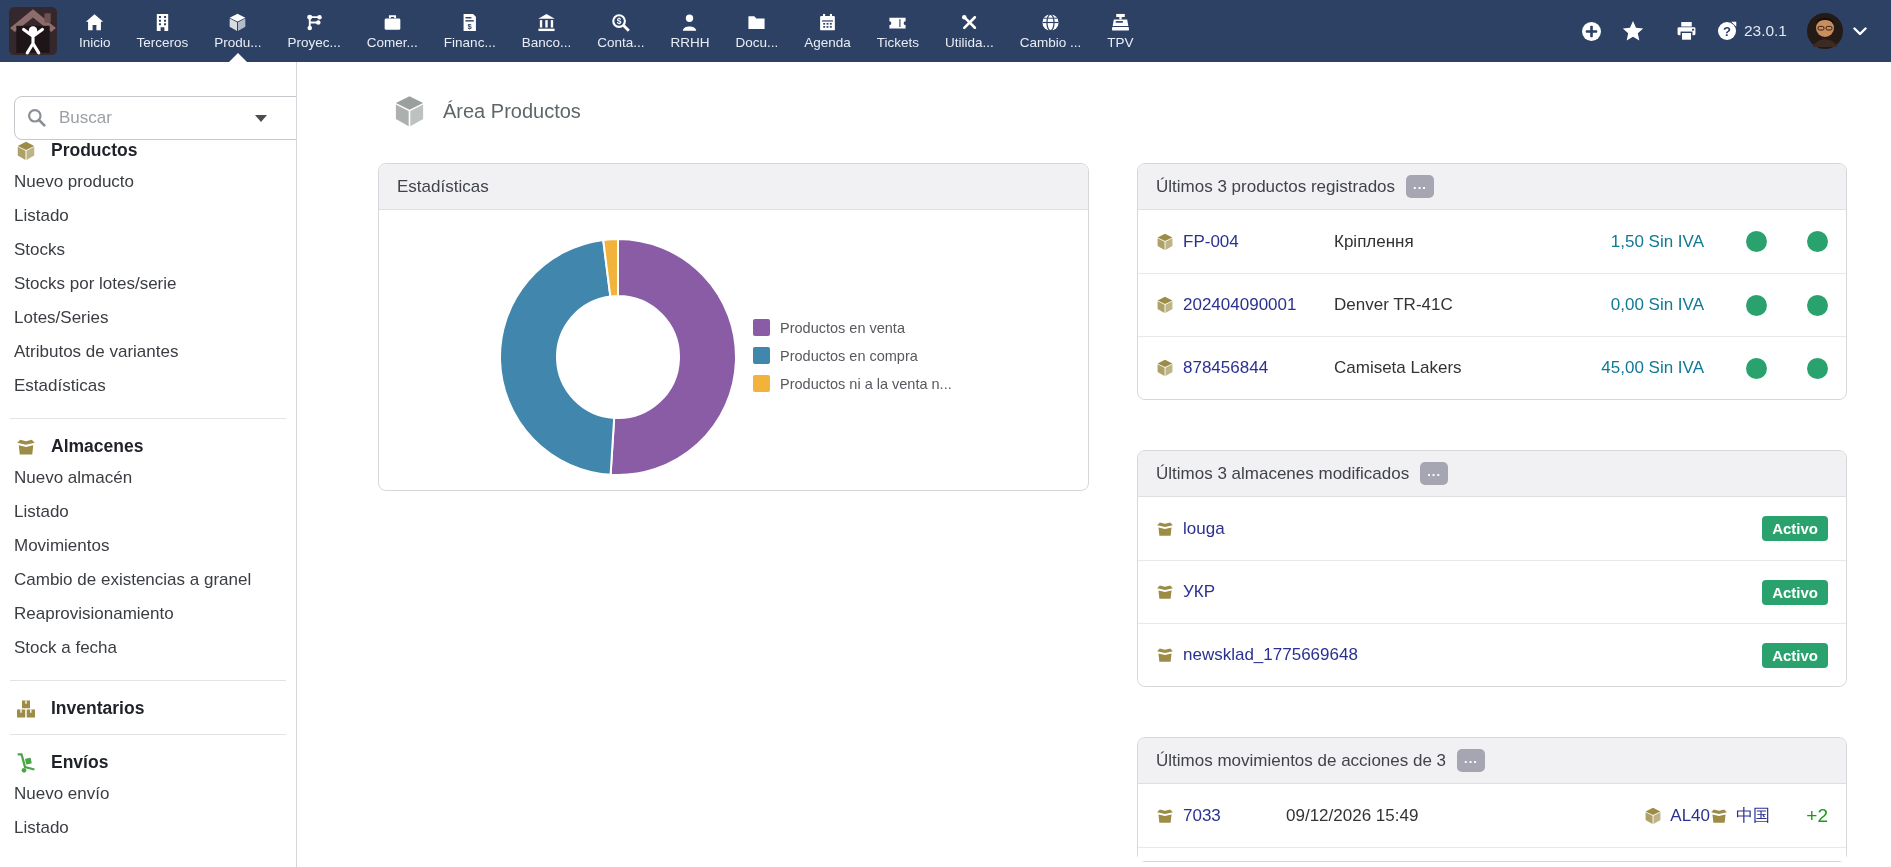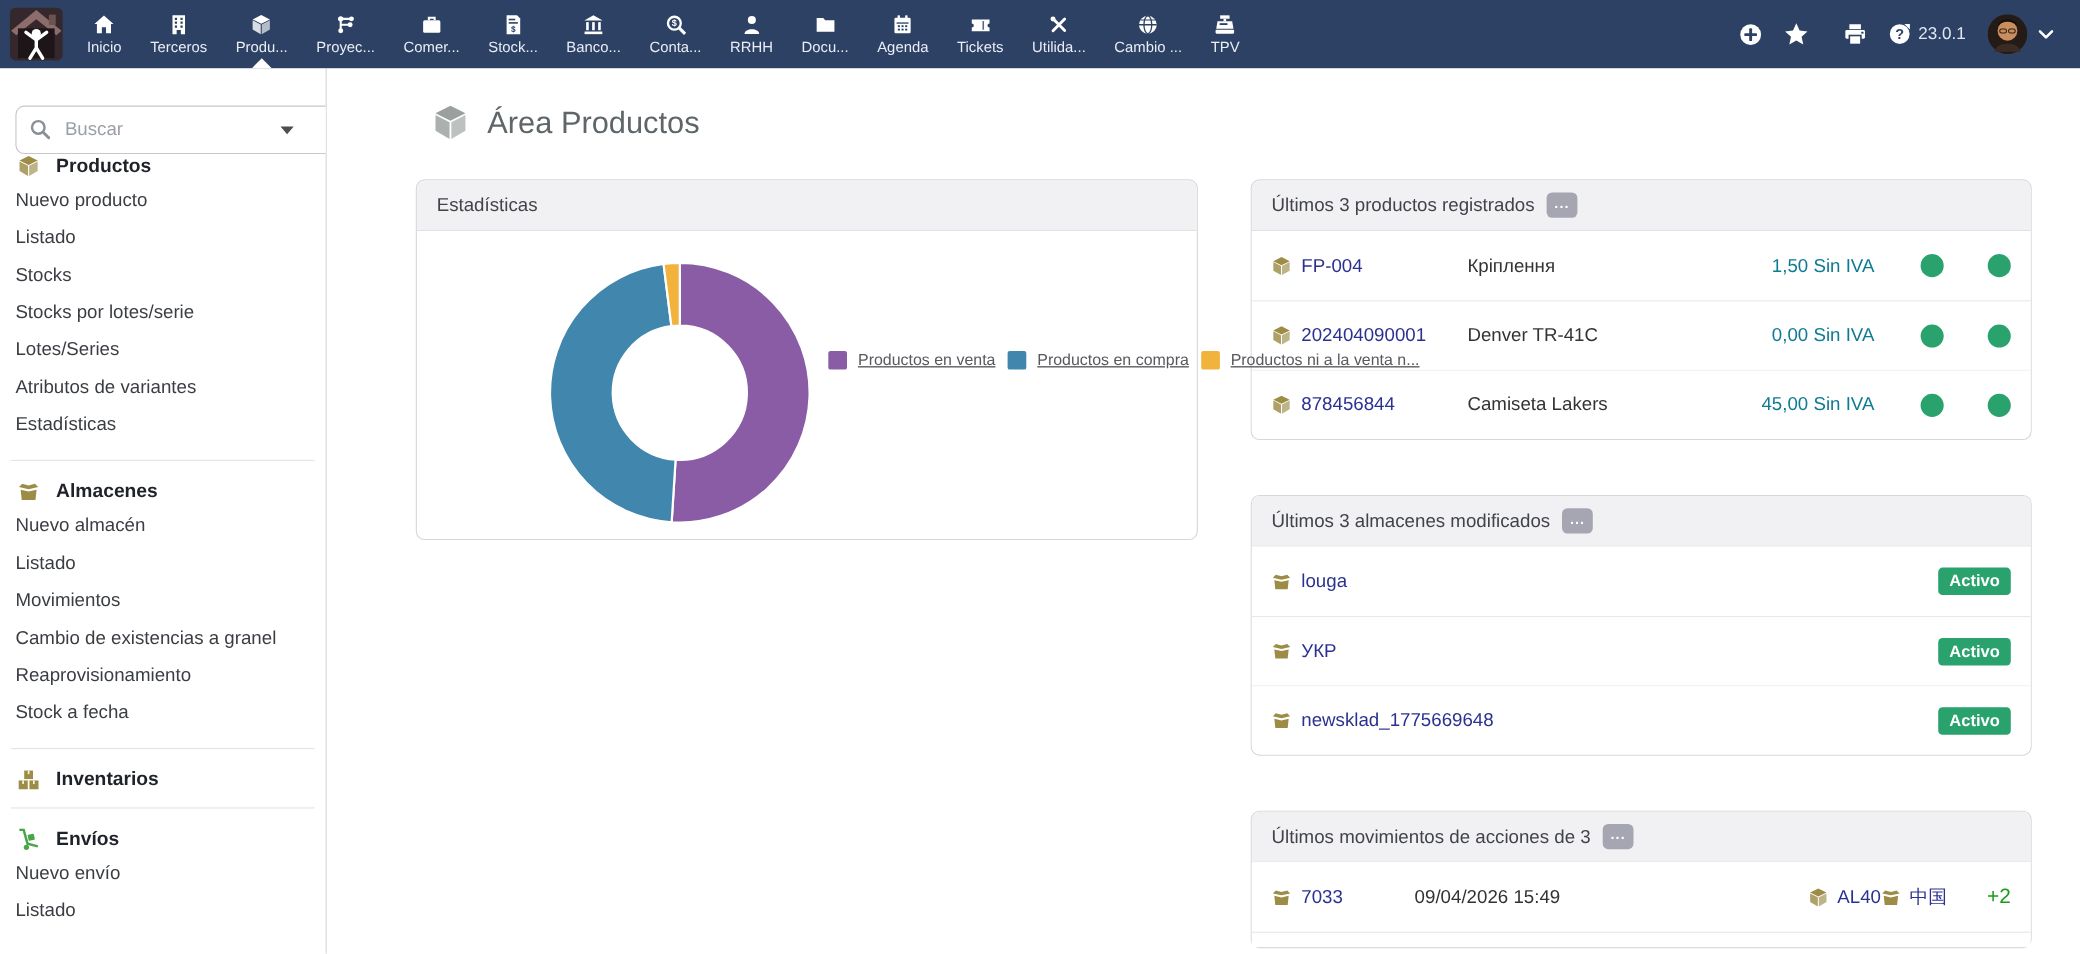--- a/index.html
+++ b/index.html
@@ -57,39 +57,39 @@
   .side-section-head .ss-label { font-weight:bold; font-size:17.5px; color:#1f2228; }
   .side-item {
     font-size:17px; color:#3a3d42; padding:7px 6px 7px 14px; line-height:20px; cursor:pointer; white-space:nowrap;
   }
   .side-divider { border-top:1px solid #e3e3e6; margin:15px 10px 17px 10px; }
   .mt-head-gap { }
 
   
   .main { position:absolute; top:62px; left:326px; width:1565px; height:805px; background:#fff; overflow:hidden; }
   .page-head { display:flex; align-items:center; gap:17px; margin:33px 0 0 67px; }
-  .page-title { font-size:28px; color:#5f6669; }
+  .page-title { font-size:20px; color:#5f6669; }
   .columns { display:flex; align-items:flex-start; margin:35px 0 0 52px; gap:48px; }
 
   .card { border:1px solid #d7d7db; border-radius:8px; background:#fff; }
   .card-header {
     background:#f1f1f4; border-bottom:1px solid #e0e0e3; border-radius:8px 8px 0 0;
     display:flex; align-items:center; gap:11px; padding:0 18px; height:46px;
     font-size:17px; color:#40434a;
   }
   .more-btn {
     background:#a6a6b2; color:#fff; border:none; border-radius:5px; cursor:pointer;
     font-size:13px; line-height:1; padding:3px 7px 7px 7px; letter-spacing:1px; font-weight:bold;
   }
 
   
   .stats-card { width:711px; height:328px; }
   .stats-body { position:relative; width:100%; height:281px; }
   .donut-wrap { position:absolute; left:99px; top:7px; }
-  .legend { position:absolute; left:374px; top:109px; display:flex; gap:11px;text-decoration:underline; }
+  .legend { position:absolute; left:374px; top:109px; display:flex; flex-direction:column; gap:11px; }
   .legend-item { display:flex; align-items:center; gap:10px; }
   .legend-swatch { width:17px; height:17px; border-radius:2px; }
   .legend-label { font-size:14.5px; color:#57595e; white-space:nowrap; }
 
   
   .right-col { display:flex; flex-direction:column; width:710px; }
   .right-col .card { width:710px; }
   .card + .card { margin-top:50px; }
   .row {
     display:flex; align-items:center; height:63px; padding:0 18px; background:#fff;
@@ -310,21 +310,21 @@
           </svg>
         </span>
       <span class="menu-label">Comer...</span>
     </div>
     <div class="menu-item">
       <span class="mi-icon">
           <svg width="19" height="19" style="color:#fff">
             <use href="#sym-invoice"></use>
           </svg>
         </span>
-      <span class="menu-label">Stock...</span>
+      <span class="menu-label">Financ...</span>
     </div>
     <div class="menu-item">
       <span class="mi-icon">
           <svg width="19" height="19" style="color:#fff">
             <use href="#sym-bank"></use>
           </svg>
         </span>
       <span class="menu-label">Banco...</span>
     </div>
     <div class="menu-item">
@@ -611,21 +611,21 @@
           <span>Últimos movimientos de acciones de 3</span>
           <button class="more-btn">...</button>
         </div>
         <div class="row">
           <span class="ref-cell" style="width:130px">
             <svg width="18" height="18" style="color:#9c8c46">
                 <use href="#sym-open-box"></use>
               </svg>
             <a class="link">7033</a>
           </span>
-          <span class="mv-date">09/04/2026 15:49</span>
+          <span class="mv-date">09/12/2026 15:49</span>
           <span class="mv-prod">
             <svg width="18" height="18" style="color:#9c8c46">
                 <use href="#sym-cube"></use>
               </svg>
             <a class="link">AL40</a>
           </span>
           <span class="mv-wh">
             <svg width="18" height="18" style="color:#9c8c46">
                 <use href="#sym-open-box"></use>
               </svg>

